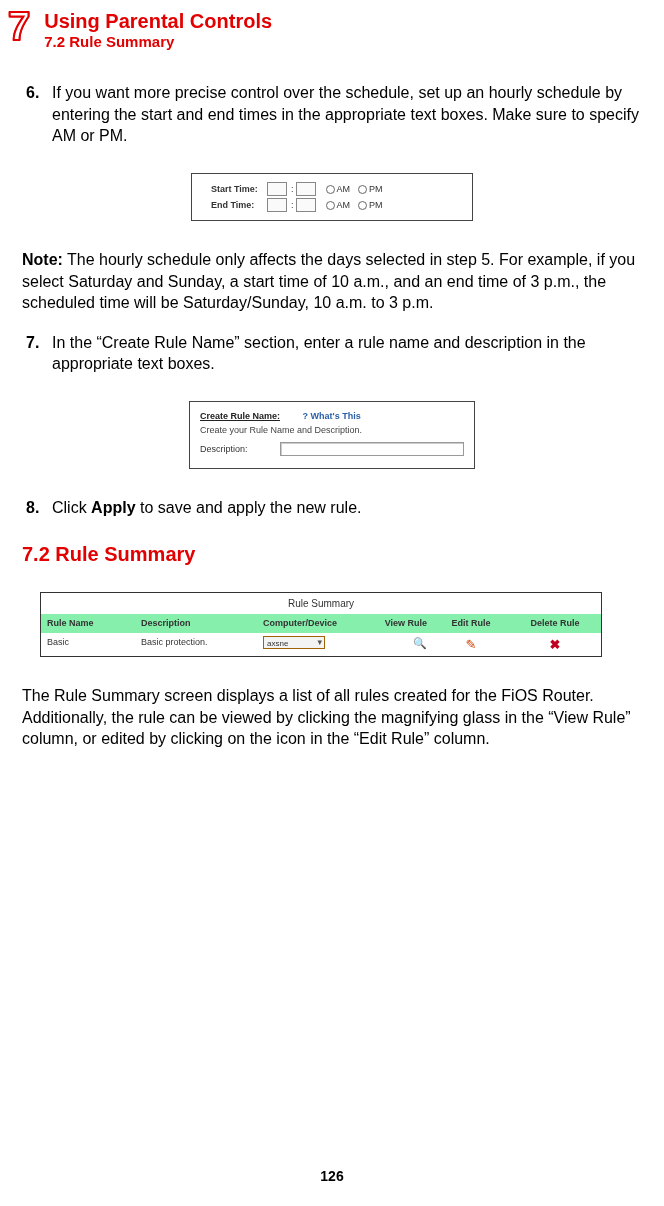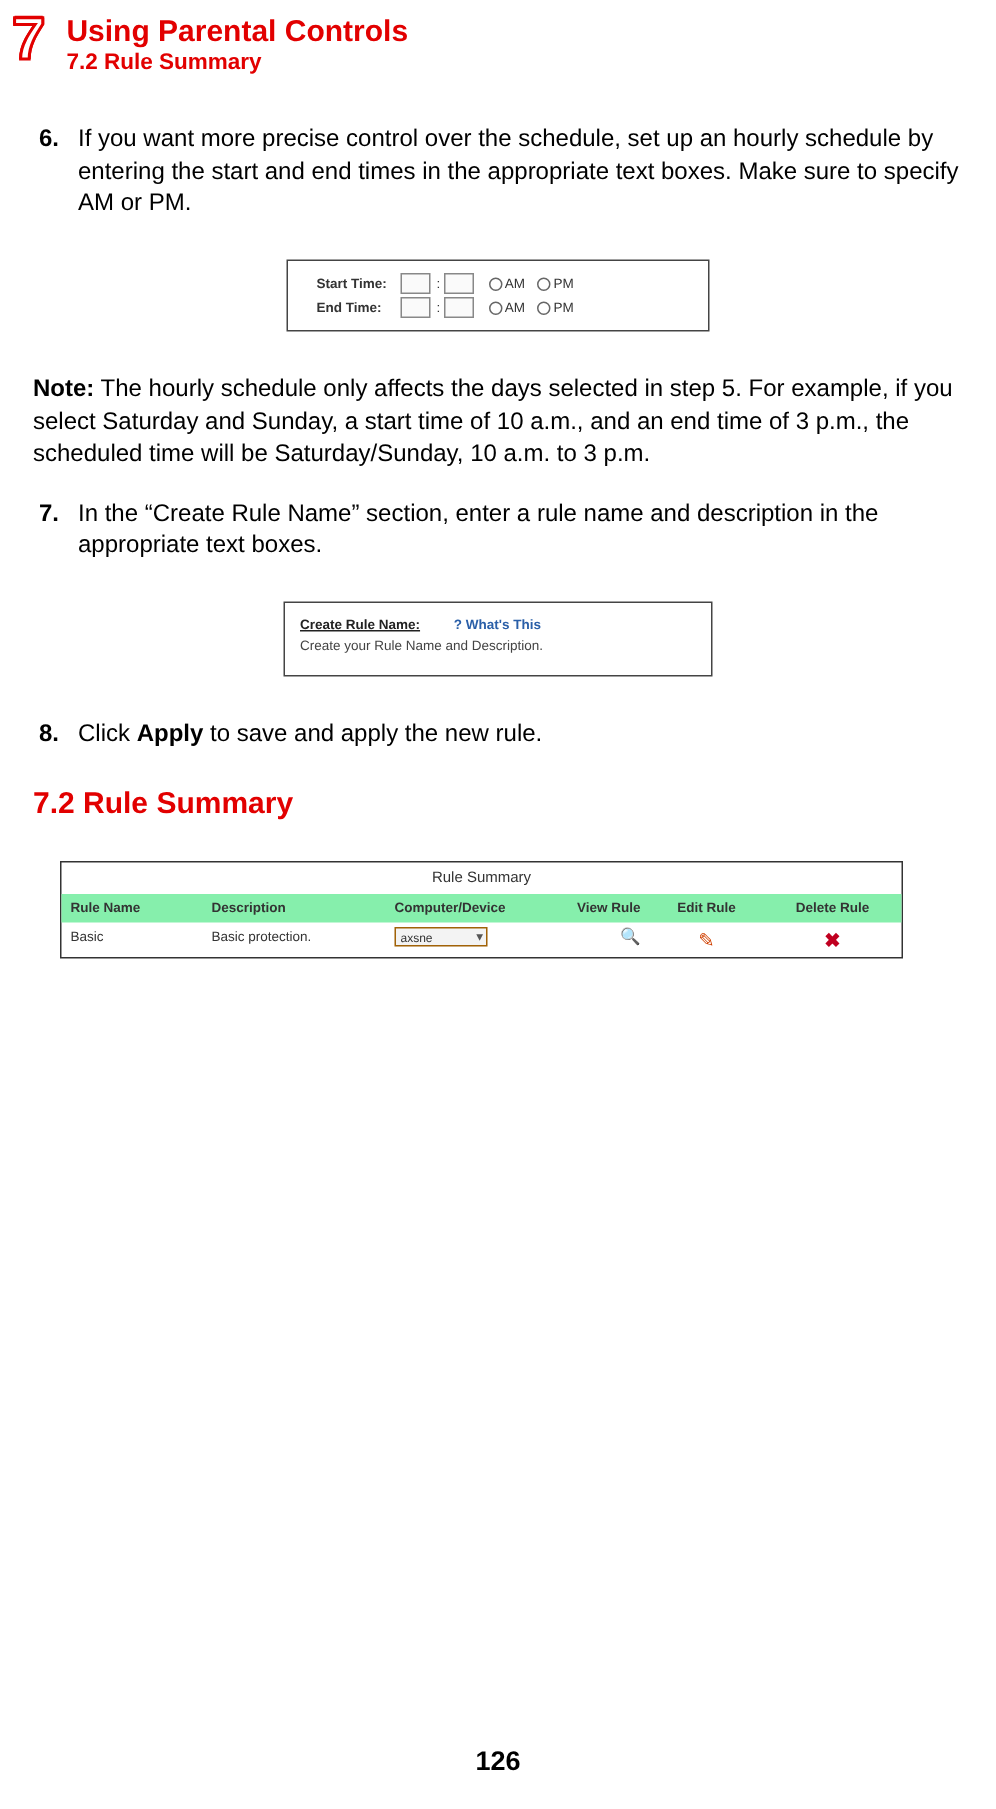--- a/index.html
+++ b/index.html
@@ -77,21 +77,21 @@
     .f3-hdr { display:flex; background:#86efac; font-weight:700; }
     .f3-hdr > div, .f3-row > div { padding:3px 6px; }
     .c1{width:82px;} .c2{width:110px;} .c3{flex:1;} .c4{width:70px;text-align:right;} .c5{width:64px;text-align:center;} .c6{width:80px;text-align:center;}
     .f3-row { display:flex; }
     .drop { display:inline-block; width:60px; height:11px; border:1px solid #a16207; background:#f3f3f3; position:relative; }
     .drop::after { content:"▾"; position:absolute; right:2px; top:-1px; font-size:9px; color:#555; }
     .mag { font-size:11px; color:#555; }
     .edit-ico { color:#d04000; font-size:13px; }
     .del-ico  { color:#c00020; font-size:13px; font-weight:700; }
 
-    .pagenum { position:absolute; bottom:20px; left:0; right:0; text-align:center; font-weight:700; font-size:18px; }
+    .pagenum { position:absolute; bottom:20px; left:0; right:0; text-align:center; font-weight:700; font-size:14px; }
   </style>
 </head>
 <body>
 
 <div class="page">
 
   <div class="hdr">
     <div class="chap-num">7</div>
     <div class="hdr-text">
       <div class="hdr-title">Using Parental Controls</div>
@@ -140,20 +140,24 @@
       <div class="step-body">In the “Create Rule Name” section, enter a rule name and description in the appropriate text boxes.</div>
     </div>
 
     <div class="figbox">
       <div class="fig fig2">
         <div>
           <span class="f2-title">Create Rule Name:</span>
           <span class="f2-help"><span style="color:#2a5fa8">?</span> <span>What's This</span></span>
         </div>
         <div class="f2-sub">Create your Rule Name and Description.</div>
+        <div class="f2-row">
+          <span class="f2-lab">Description:</span>
+          <span class="f2-inp"></span>
+        </div>
       </div>
     </div>
 
     <div class="step">
       <div class="step-num">8.</div>
       <div class="step-body">
         <span>Click </span><span class="bold">Apply</span><span> to save and apply the new rule.</span>
       </div>
     </div>
 
@@ -176,17 +180,18 @@
           <div class="c3">
             <span class="drop"><span style="font-size:8px;padding-left:3px;">axsne</span></span>
           </div>
           <div class="c4"><span class="mag">🔍</span></div>
           <div class="c5"><span class="edit-ico">✎</span></div>
           <div class="c6"><span class="del-ico">✖</span></div>
         </div>
       </div>
     </div>
 
+    <div class="para">The Rule Summary screen displays a list of all rules created for the FiOS Router. Additionally, the rule can be viewed by clicking the magnifying glass in the “View Rule” column, or edited by clicking on the icon in the “Edit Rule” column.</div>
 
   </div>
 
   <div class="pagenum">126</div>
 </div>
 
 </body></html>

